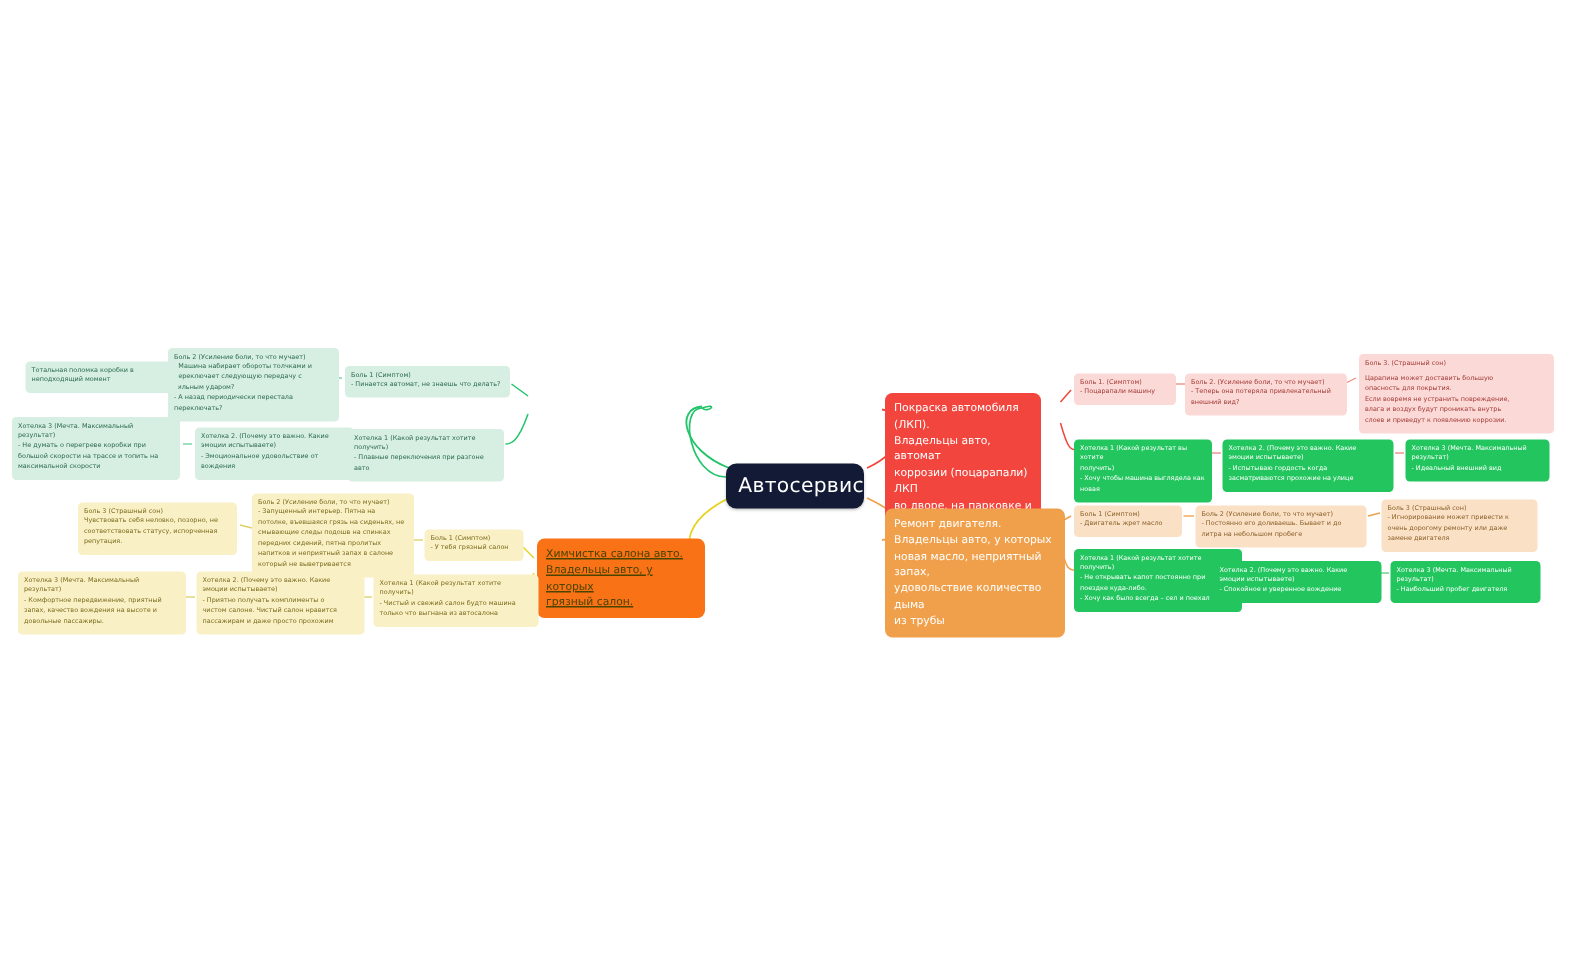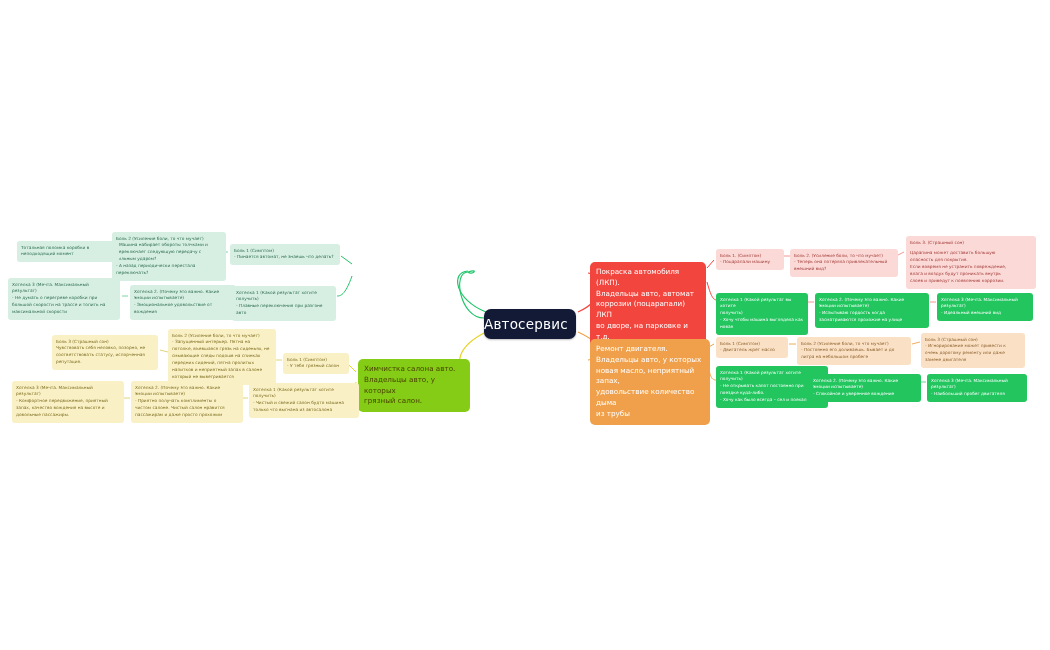--- a/index.html
+++ b/index.html
@@ -10,34 +10,34 @@
   }
   #canvas{position:absolute;left:0;top:0;width:1050px;height:650px;}
   svg.links{position:absolute;left:0;top:0;width:1050px;height:650px;pointer-events:none;}
 
   .node{position:absolute;box-sizing:border-box;border-radius:4px;}
   .node .ln{display:block;}
 
   
   .central{
     background:#121a35;color:#ffffff;border-radius:7px;
-    display:flex;align-items:center;justify-content:flex-start;
+    display:flex;align-items:center;justify-content:flex-end;
     font-size:13.5px;letter-spacing:.2px;
     box-shadow:0 1px 2px rgba(0,0,0,.25);
   }
 
   
   .main{
     color:#ffffff;font-size:7.2px;line-height:1.5;
     padding:5px 6px;border-radius:5px;
   }
   .main.green{background:#20c469;}
   .main.red{background:#f2453d;}
   .main.orange{background:#f0a04b;}
-  .main.yellow{background:#84cc16;color:#4a4400;}
+  .main.yellow{background:#f97316;color:#4a4400;text-decoration:underline;}
 
   
   .leaf{
     font-size:4.3px;line-height:1.62;padding:3.5px 4px;
     border-radius:3px;
   }
   .leaf.gr-pale{background:#d6efe2;color:#2c6a4d;}
   .leaf.rd-pale{background:#fbd9d7;color:#a33b36;}
   .leaf.or-pale{background:#fae0c4;color:#8a5f2a;}
   .leaf.yl-pale{background:#faf0c6;color:#7a6c1c;}
@@ -84,21 +84,21 @@
     <path d="M356 382 C 350 396, 346 398, 340 398" fill="none" stroke="#e8d223" stroke-width="1"></path>
     <path d="M248 398 L 240 398" fill="none" stroke="#ddd06a" stroke-width="0.9"></path>
     <path d="M130 398 L 124 398" fill="none" stroke="#ddd06a" stroke-width="0.9"></path>
   </svg>
 
   <div class="node central" style="left:484px;top:309px;width:92px;height:30px;">
     <span>Автосервис</span>
   </div>
 
 
-  <div class="node main red" style="left:590px;top:262px;width:116px;">
+  <div class="node main red" style="left:590px;top:262px;width:104px;">
     <span class="ln">Покраска автомобиля (ЛКП).</span>
     <span class="ln">Владельцы авто, автомат</span>
     <span class="ln">коррозии (поцарапали) ЛКП</span>
     <span class="ln">во дворе, на парковке и т.д.</span>
   </div>
 
   <div class="node main orange" style="left:590px;top:339px;width:120px;">
     <span class="ln">Ремонт двигателя.</span>
     <span class="ln">Владельцы авто, у которых</span>
     <span class="ln">новая масло, неприятный запах,</span>

